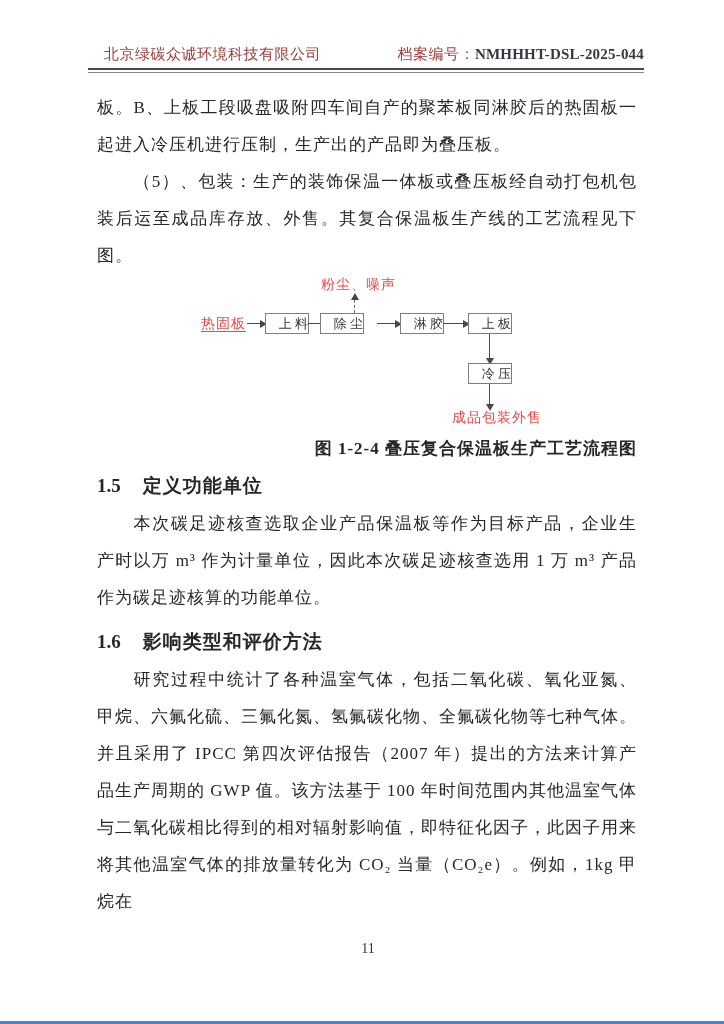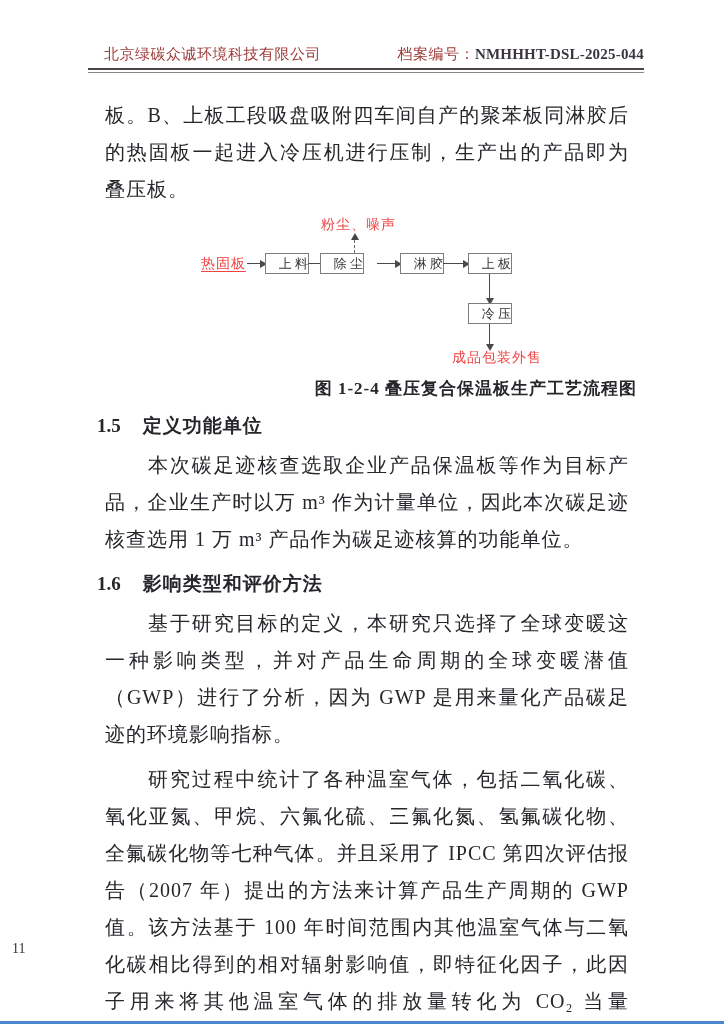--- a/index.html
+++ b/index.html
@@ -25,22 +25,22 @@
   .header-rule {
     margin-top:4px; margin-left:-16px; margin-right:0;
     height:2px;
     border-top:2px solid var(--rule-dark,#4c4545);
     border-bottom:1px solid #8d8585;
   }
 
   
   .content { padding:16px 87px 0 97px; }
   .para {
-    margin:8px;
-    font-size:20px; line-height:37px; letter-spacing:1px;
+    margin:0;
+    font-size:17px; line-height:37px; letter-spacing:1px;
     text-align:justify; text-align-last:left;
   }
   .para.indent { text-indent:2.15em; }
 
   .section-heading {
     margin:10px 0 6px 0;
     font-size:19px; line-height:26px; font-weight:bold;
     letter-spacing:1px;
   }
   .section-heading .sec-num { margin-right:22px; letter-spacing:0; }
@@ -74,21 +74,21 @@
   }
   .fc-dashed { position:absolute; width:0; border-left:1px dashed #6b6b6b; }
   .fc-dashed::after {
     content:""; position:absolute; left:-4px; top:-2px;
     border-bottom:7px solid #444; border-left:4px solid transparent; border-right:4px solid transparent;
   }
 
   
   .page-number {
     position:absolute; top:941px; left:12px; right:0;
-    text-align:left; font-size:14px; color:#333;
+    text-align:center; font-size:14px; color:#333;
   }
   .bottom-accent {
     position:absolute; bottom:0; left:0; right:0; height:3px;
     background:var(--accent-blue,#4b86cf);
   }
 </style>
 </head>
 <body>
 
 <div class="page">
@@ -97,20 +97,21 @@
     <div class="header-row">
       <span class="company">北京绿碳众诚环境科技有限公司</span>
       <span class="docno"><span class="docno-label">档案编号：</span><span class="docno-value">NMHHHT-DSL-2025-044</span></span>
     </div>
     <div class="header-rule"></div>
   </div>
 
   <div class="content">
 
     <p class="para">板。B、上板工段吸盘吸附四车间自产的聚苯板同淋胶后的热固板一起进入冷压机进行压制，生产出的产品即为叠压板。</p>
+    <p class="para indent">（5）、包装：生产的装饰保温一体板或叠压板经自动打包机包装后运至成品库存放、外售。其复合保温板生产线的工艺流程见下图。</p>
 
     <figure class="flowchart" style="margin-inline:0">
       <span class="fc-text" style="left:224px;top:0">粉尘、噪声</span>
       <div class="fc-dashed" style="left:257px;top:19px;height:18px"></div>
 
       <span class="fc-text fc-start" style="left:104px;top:39px">热固板</span>
 
       <div class="fc-harrow" style="left:150px;top:47px;width:18px"></div>
       <div class="fc-box" style="left:168px;top:37px">上 料</div>
       <div class="fc-harrow" style="left:211px;top:47px;width:26px"></div>
@@ -126,20 +127,19 @@
 
       <span class="fc-text" style="left:355px;top:133px">成品包装外售</span>
     </figure>
 
     <p class="caption">图 1-2-4 叠压复合保温板生产工艺流程图</p>
 
     <h2 class="section-heading"><span class="sec-num">1.5</span><span class="sec-title">定义功能单位</span></h2>
     <p class="para indent">本次碳足迹核查选取企业产品保温板等作为目标产品，企业生产时以万 m³ 作为计量单位，因此本次碳足迹核查选用 1 万 m³ 产品作为碳足迹核算的功能单位。</p>
 
     <h2 class="section-heading mt-lg"><span class="sec-num">1.6</span><span class="sec-title">影响类型和评价方法</span></h2>
-    <p class="para indent">基于研究目标的定义，本研究只选择了全球变暖这一种影响类型，并对产品生命周期的全球变暖潜值（GWP）进行了分析，因为 GWP 是用来量化产品碳足迹的环境影响指标。</p>
     <p class="para indent">研究过程中统计了各种温室气体，包括二氧化碳、氧化亚氮、甲烷、六氟化硫、三氟化氮、氢氟碳化物、全氟碳化物等七种气体。并且采用了 IPCC 第四次评估报告（2007 年）提出的方法来计算产品生产周期的 GWP 值。该方法基于 100 年时间范围内其他温室气体与二氧化碳相比得到的相对辐射影响值，即特征化因子，此因子用来将其他温室气体的排放量转化为 CO₂ 当量（CO₂e）。例如，1kg 甲烷在</p>
 
   </div>
 
   <div class="page-number">11</div>
   <div class="bottom-accent"></div>
 </div>
 
 </body></html>

